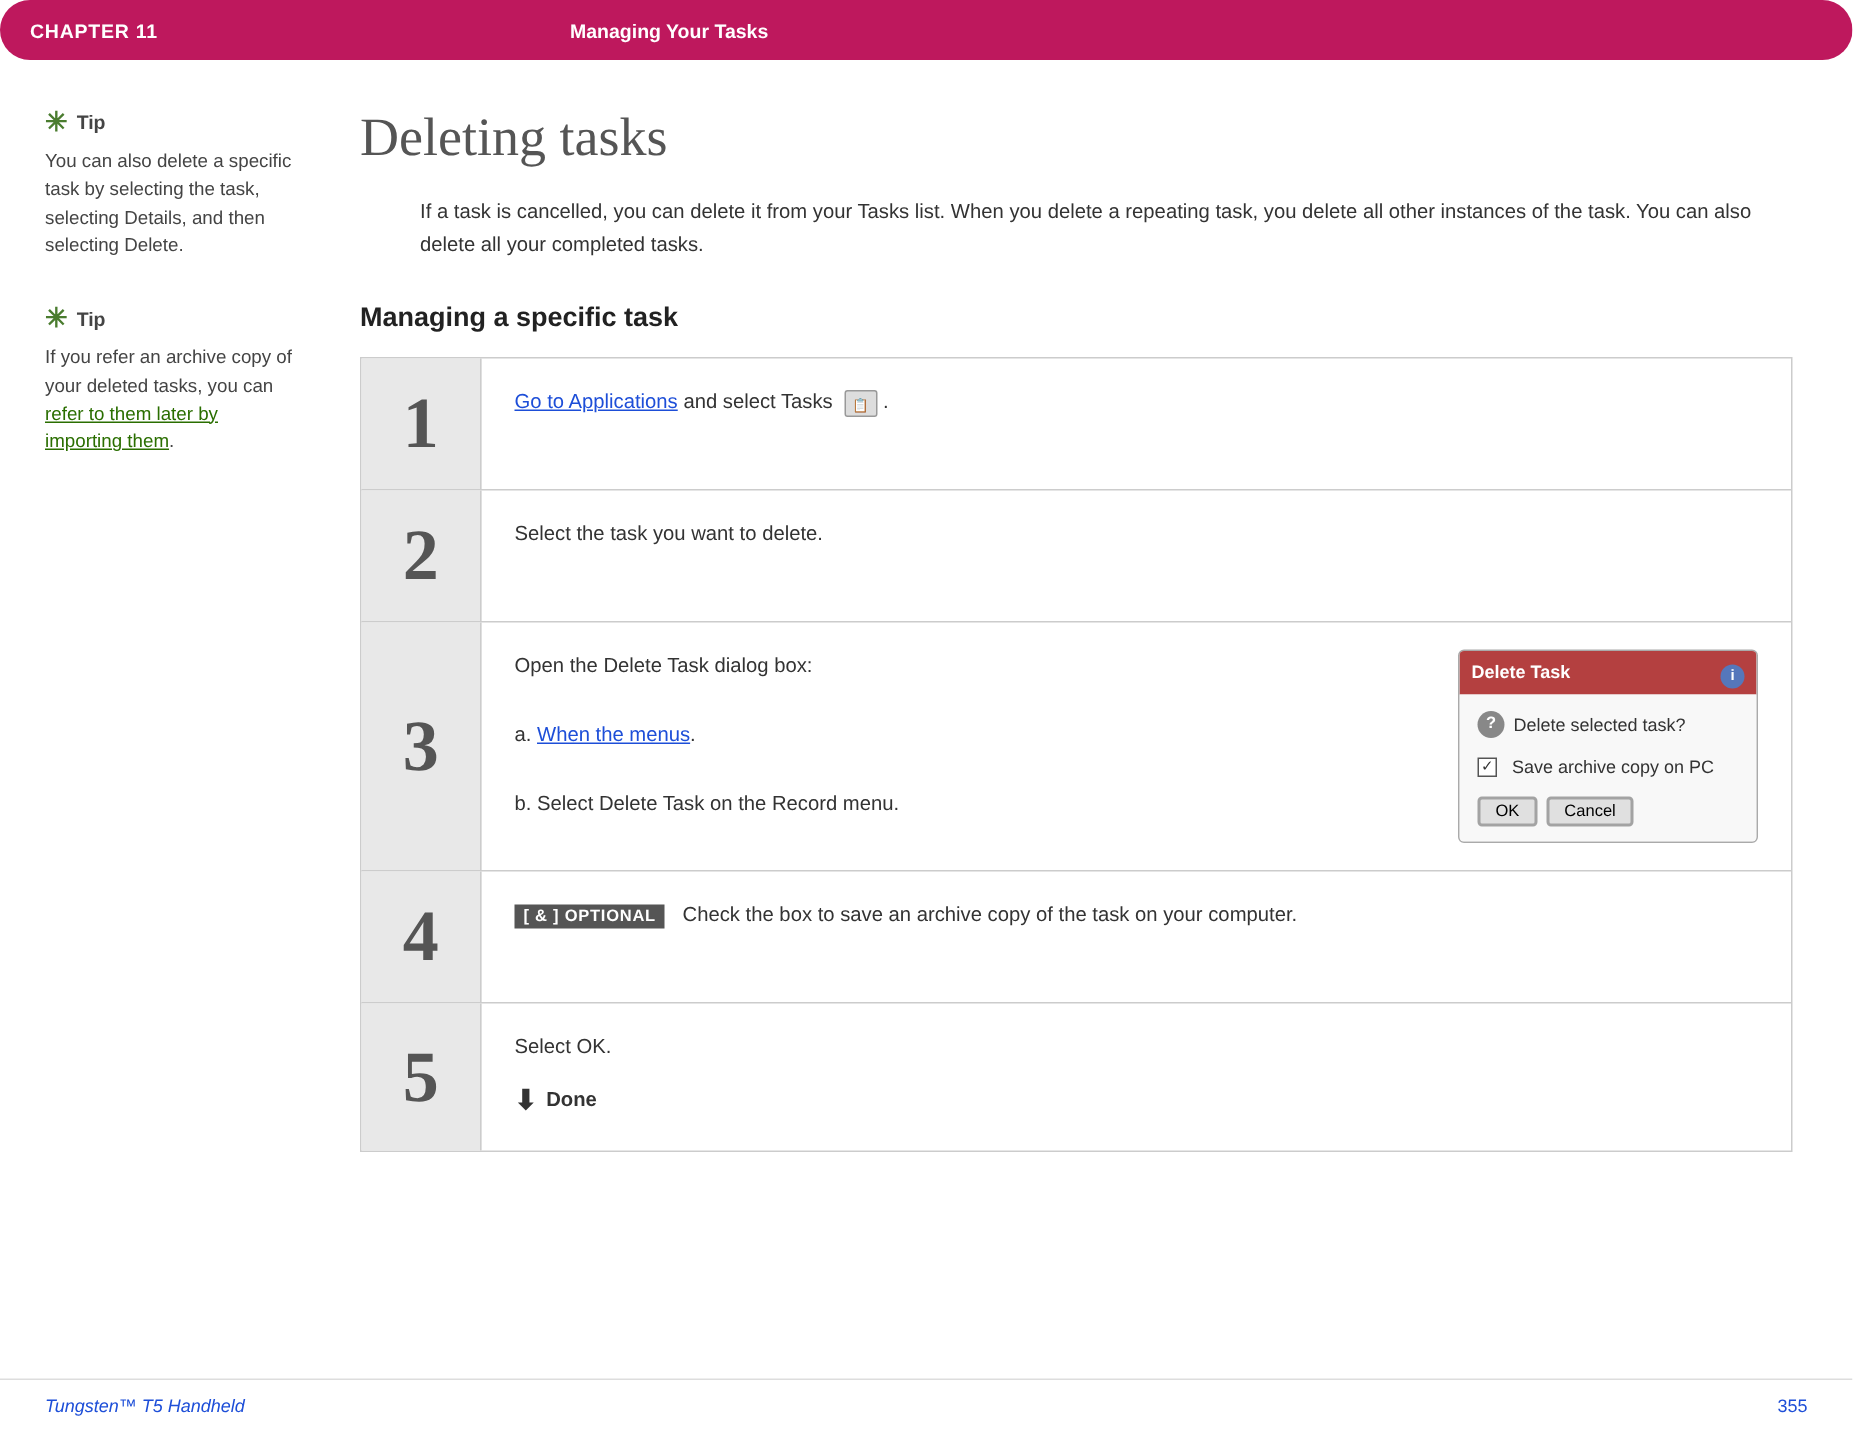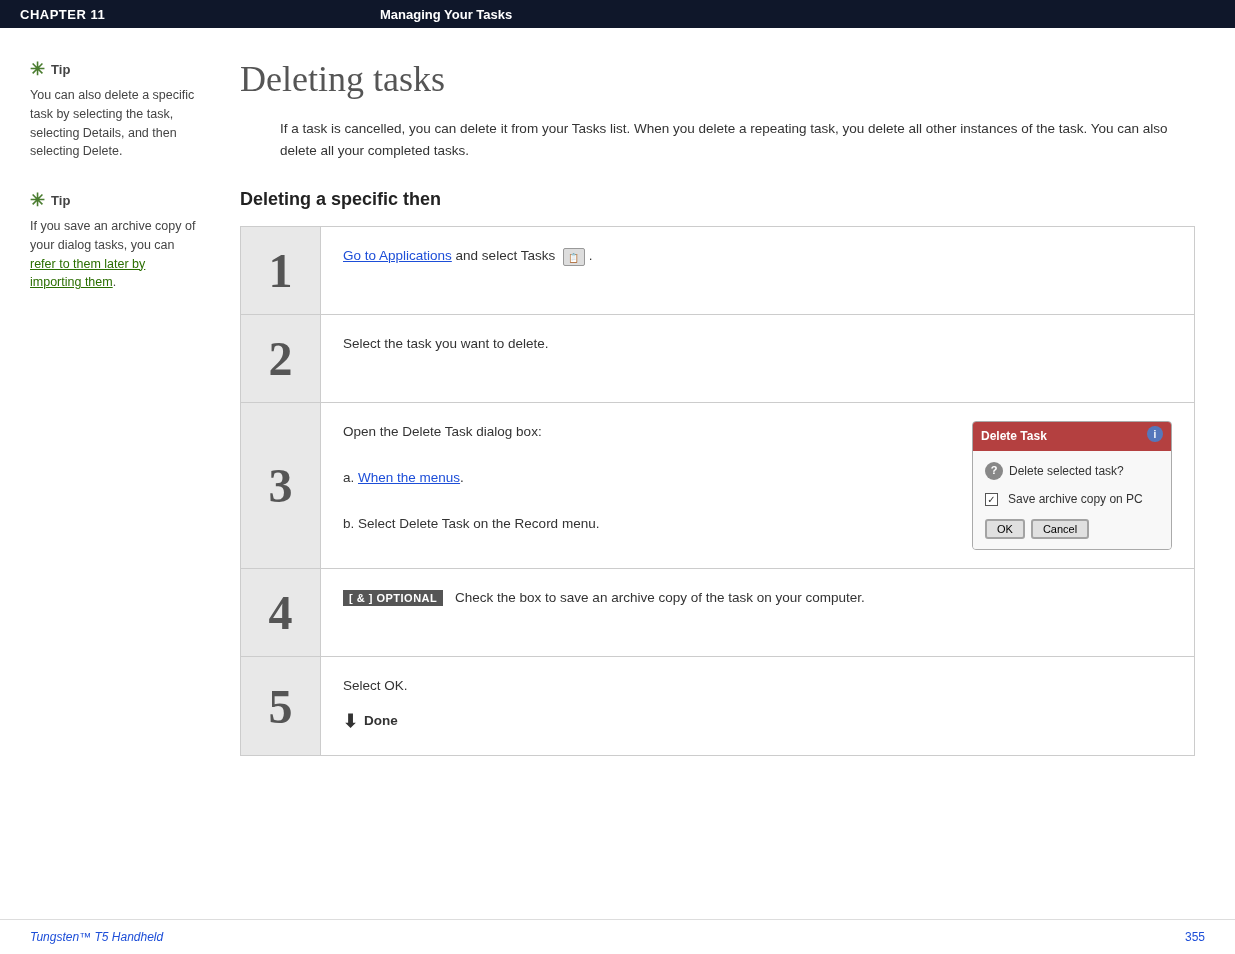--- a/index.html
+++ b/index.html
@@ -8,26 +8,27 @@
       background: #fff;
       width: 1235px;
       min-height: 954px;
       position: relative;
       font-size: 14px;
       color: #222;
     }
 
     
     .header {
-      background: #0f172a;
+      background: #be185d;
       color: #fff;
       display: flex;
       align-items: center;
       padding: 8px 20px;
-      height: 28px;
+      height: 40px;
+      border-radius: 20px;
     }
     .header-chapter {
       font-weight: bold;
       font-size: 13px;
       letter-spacing: 0.5px;
       flex: 0 0 360px;
     }
     .header-title {
       font-weight: bold;
       font-size: 13px;
@@ -157,21 +158,21 @@
       overflow: hidden;
       font-size: 12px;
     }
     .dialog-titlebar {
       background: #b44040;
       color: #fff;
       padding: 4px 8px;
       font-size: 12px;
       font-weight: bold;
       display: flex;
-      align-items: flex-start;
+      align-items: flex-end;
       justify-content: space-between;
     }
     .dialog-body {
       padding: 10px 12px;
       background: #f8f8f8;
     }
     .dialog-row {
       display: flex;
       align-items: center;
       gap: 6px;
@@ -304,29 +305,29 @@
       </div>
       <div class="tip-text">You can also delete a specific task by selecting the task, selecting Details, and then selecting Delete.</div>
     </div>
 
     <div class="tip-block">
       <div class="tip-label">
         <span class="tip-star">✳</span>
         <span>Tip</span>
       </div>
       <div class="tip-text">
-        <span>If you save an archive copy of your dialog tasks, you can </span><a class="tip-link">refer to them later by importing them</a><span>.</span>
+        <span>If you refer an archive copy of your deleted tasks, you can </span><a class="tip-link">refer to them later by importing them</a><span>.</span>
       </div>
     </div>
   </div>
 
   <div class="content">
     <h1 class="page-title">Deleting tasks</h1>
     <p class="intro-text">If a task is cancelled, you can delete it from your Tasks list. When you delete a repeating task, you delete all other instances of the task. You can also delete all your completed tasks.</p>
-    <h2 class="section-title">Deleting a specific then</h2>
+    <h2 class="section-title">Managing a specific task</h2>
 
     <div class="steps-table">
 
       <div class="step-row">
         <div class="step-number-cell">
           <span>1</span>
         </div>
         <div class="step-content-cell">
           <a class="step-link">Go to Applications</a>
           <span> and select Tasks</span>

